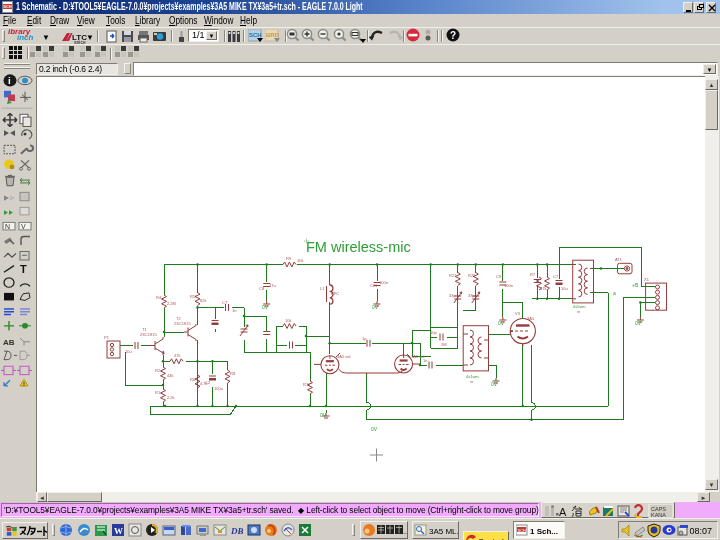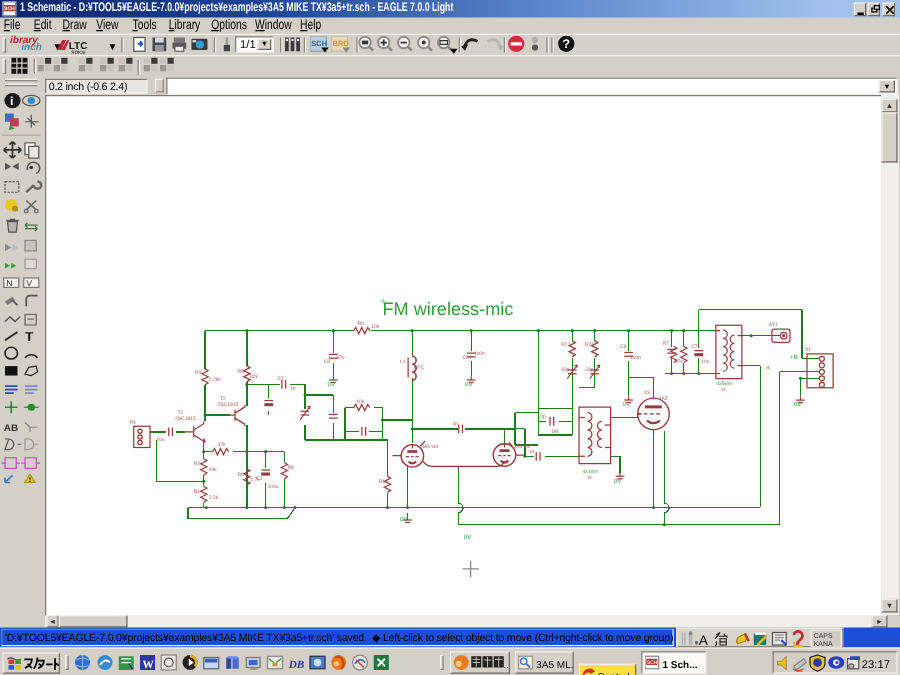--- a/index.html
+++ b/index.html
@@ -42,21 +42,21 @@
  <span class="abs" style="left:169px;transform:scaleX(.75);transform-origin:0 0"><u>O</u>ptions</span>
  <span class="abs" style="left:204px;transform:scaleX(.75);transform-origin:0 0"><u>W</u>indow</span>
  <span class="abs" style="left:240px;transform:scaleX(.75);transform-origin:0 0"><u>H</u>elp</span>
 </div>
 
 <div class="abs" style="left:0;top:27px;width:720px;height:17px;border-top:1px solid #f1efe9">
  <div class="abs hdl" style="left:2px;top:2px"></div>
  <div class="abs" style="left:8px;top:0px;font-size:8px;font-weight:bold;font-style:italic;color:#c21f3a;line-height:8px">ibrary</div>
  <div class="abs" style="left:17px;top:6px;font-size:8px;font-weight:bold;font-style:italic;color:#2a8fd0;line-height:8px">inch</div>
  <div class="abs" style="left:42px;top:5px;font-size:8px">▼</div>
- <div class="abs" style="left:44px;top:2px">
+ <div class="abs" style="left:61px;top:2px">
   <svg width="34" height="12">
         <path d="M1,9 L6,1 L9,1 L5,9 Z" fill="#c21f3a"></path>
         <path d="M5,9 L10,1 l1.5,0 L8,9 Z" fill="#c21f3a"></path>
         <text x="11" y="8" font-size="8" font-weight="bold" fill="#111">LTC</text>
         <text x="13" y="12" font-size="5" fill="#111">spice</text>
       </svg>
  </div>
  <div class="abs" style="left:86px;top:5px;font-size:8px">▼</div>
  <div class="abs sep" style="left:97px;top:2px"></div>
 
@@ -629,21 +629,21 @@
  <div class="abs out" style="left:0;top:3px;width:13px;height:11px;background:#d4d0c8;font-size:6px;text-align:center;line-height:11px;color:#333">▲</div>
  <div class="abs out" style="left:0;top:14px;width:13px;height:40px;background:#d4d0c8"></div>
  <div class="abs out" style="left:0;top:403px;width:13px;height:11px;background:#d4d0c8;font-size:6px;text-align:center;line-height:11px;color:#333">▼</div>
 </div>
 <div class="abs" style="left:36px;top:492px;width:669px;height:10px;background:#f1efe9">
  <div class="abs out" style="left:1px;top:0;width:10px;height:10px;background:#d4d0c8;font-size:6px;text-align:center;line-height:10px;color:#333">◄</div>
  <div class="abs out" style="left:11px;top:0;width:55px;height:10px;background:#d4d0c8"></div>
  <div class="abs out" style="left:661px;top:0;width:13px;height:10px;background:#d4d0c8;font-size:6px;text-align:center;line-height:10px;color:#333">►</div>
 </div>
 
-<div class="abs" style="left:0;top:502px;width:720px;height:16px;background:#1d4ed8">
+<div class="abs" style="left:0;top:502px;width:720px;height:16px;background:#f0abfc">
  <div class="abs in" style="left:1px;top:1px;width:538px;height:14px;font-size:8.4px;line-height:13px;white-space:nowrap;padding-left:2px;letter-spacing:-0.12px">'D:¥TOOL5¥EAGLE-7.0.0¥projects¥examples¥3A5 MIKE TX¥3a5+tr.sch' saved. &nbsp;◆ Left-click to select object to move (Ctrl+right-click to move group)</div>
  <div id="imebar" class="abs out" style="left:541px;top:0;width:134px;height:16px;background:#d8d4cc">
   <svg width="132" height="14" style="position:absolute;left:1px;top:1px">
    <path d="M3,2 v10 M5,2 v10" stroke="#aaa"></path>
    <rect x="8" y="3" width="3" height="9" fill="#b8b5ae"></rect>
         <circle cx="9.5" cy="2.5" r="1.5" fill="#888"></circle>
    <rect x="13" y="9" width="2.5" height="2.5" fill="#666"></rect>
         <text x="16" y="12" font-size="11" font-family="Liberation Sans" fill="#111">A</text>
    <g transform="translate(28,1)">
           <rect x="0" y="0" width="12" height="12" fill="none"></rect>
@@ -799,21 +799,21 @@
  </div>
  <div class="abs in" style="left:513px;top:2px;width:52px;height:18px;background:#fbfaf7">
   <svg width="50" height="16" style="position:absolute;left:2px;top:1px">
         <rect x="0" y="2" width="11" height="10" fill="#fff" stroke="#888"></rect>
         <rect x="1" y="4" width="9" height="5" fill="#c23a34"></rect>
         <text x="1.5" y="8.5" font-size="4" fill="#fff">SCH</text>
         <text x="14" y="11" font-size="8" font-weight="bold" font-family="Liberation Sans">1 Sch...</text>
       </svg>
  </div>
  <div id="tray" class="abs in" style="left:618px;top:2px;width:100px;height:18px">
-   <span class="abs" style="right:5px;top:4px;font-size:9px">23:17</span>
+   <span class="abs" style="right:5px;top:4px;font-size:9px">08:07</span>
    <svg width="70" height="16" style="position:absolute;left:2px;top:1px">
     <g transform="translate(0,1)">
           <path d="M1,5 h3 l4,-4 v11 l-4,-4 h-3 z" fill="#e8c020" stroke="#887010" stroke-width="0.6"></path>
         </g>
     <g transform="translate(12,1)">
           <path d="M2,9 l8,-6 2,3 -8,6 z" fill="#c8c5be" stroke="#888"></path>
           <path d="M1,11 l4,2 5,-2" stroke="#2a9a3a" fill="none"></path>
           <path d="M3,12 l6,1" stroke="#d03a2a"></path>
         </g>
     <g transform="translate(27,1)">

